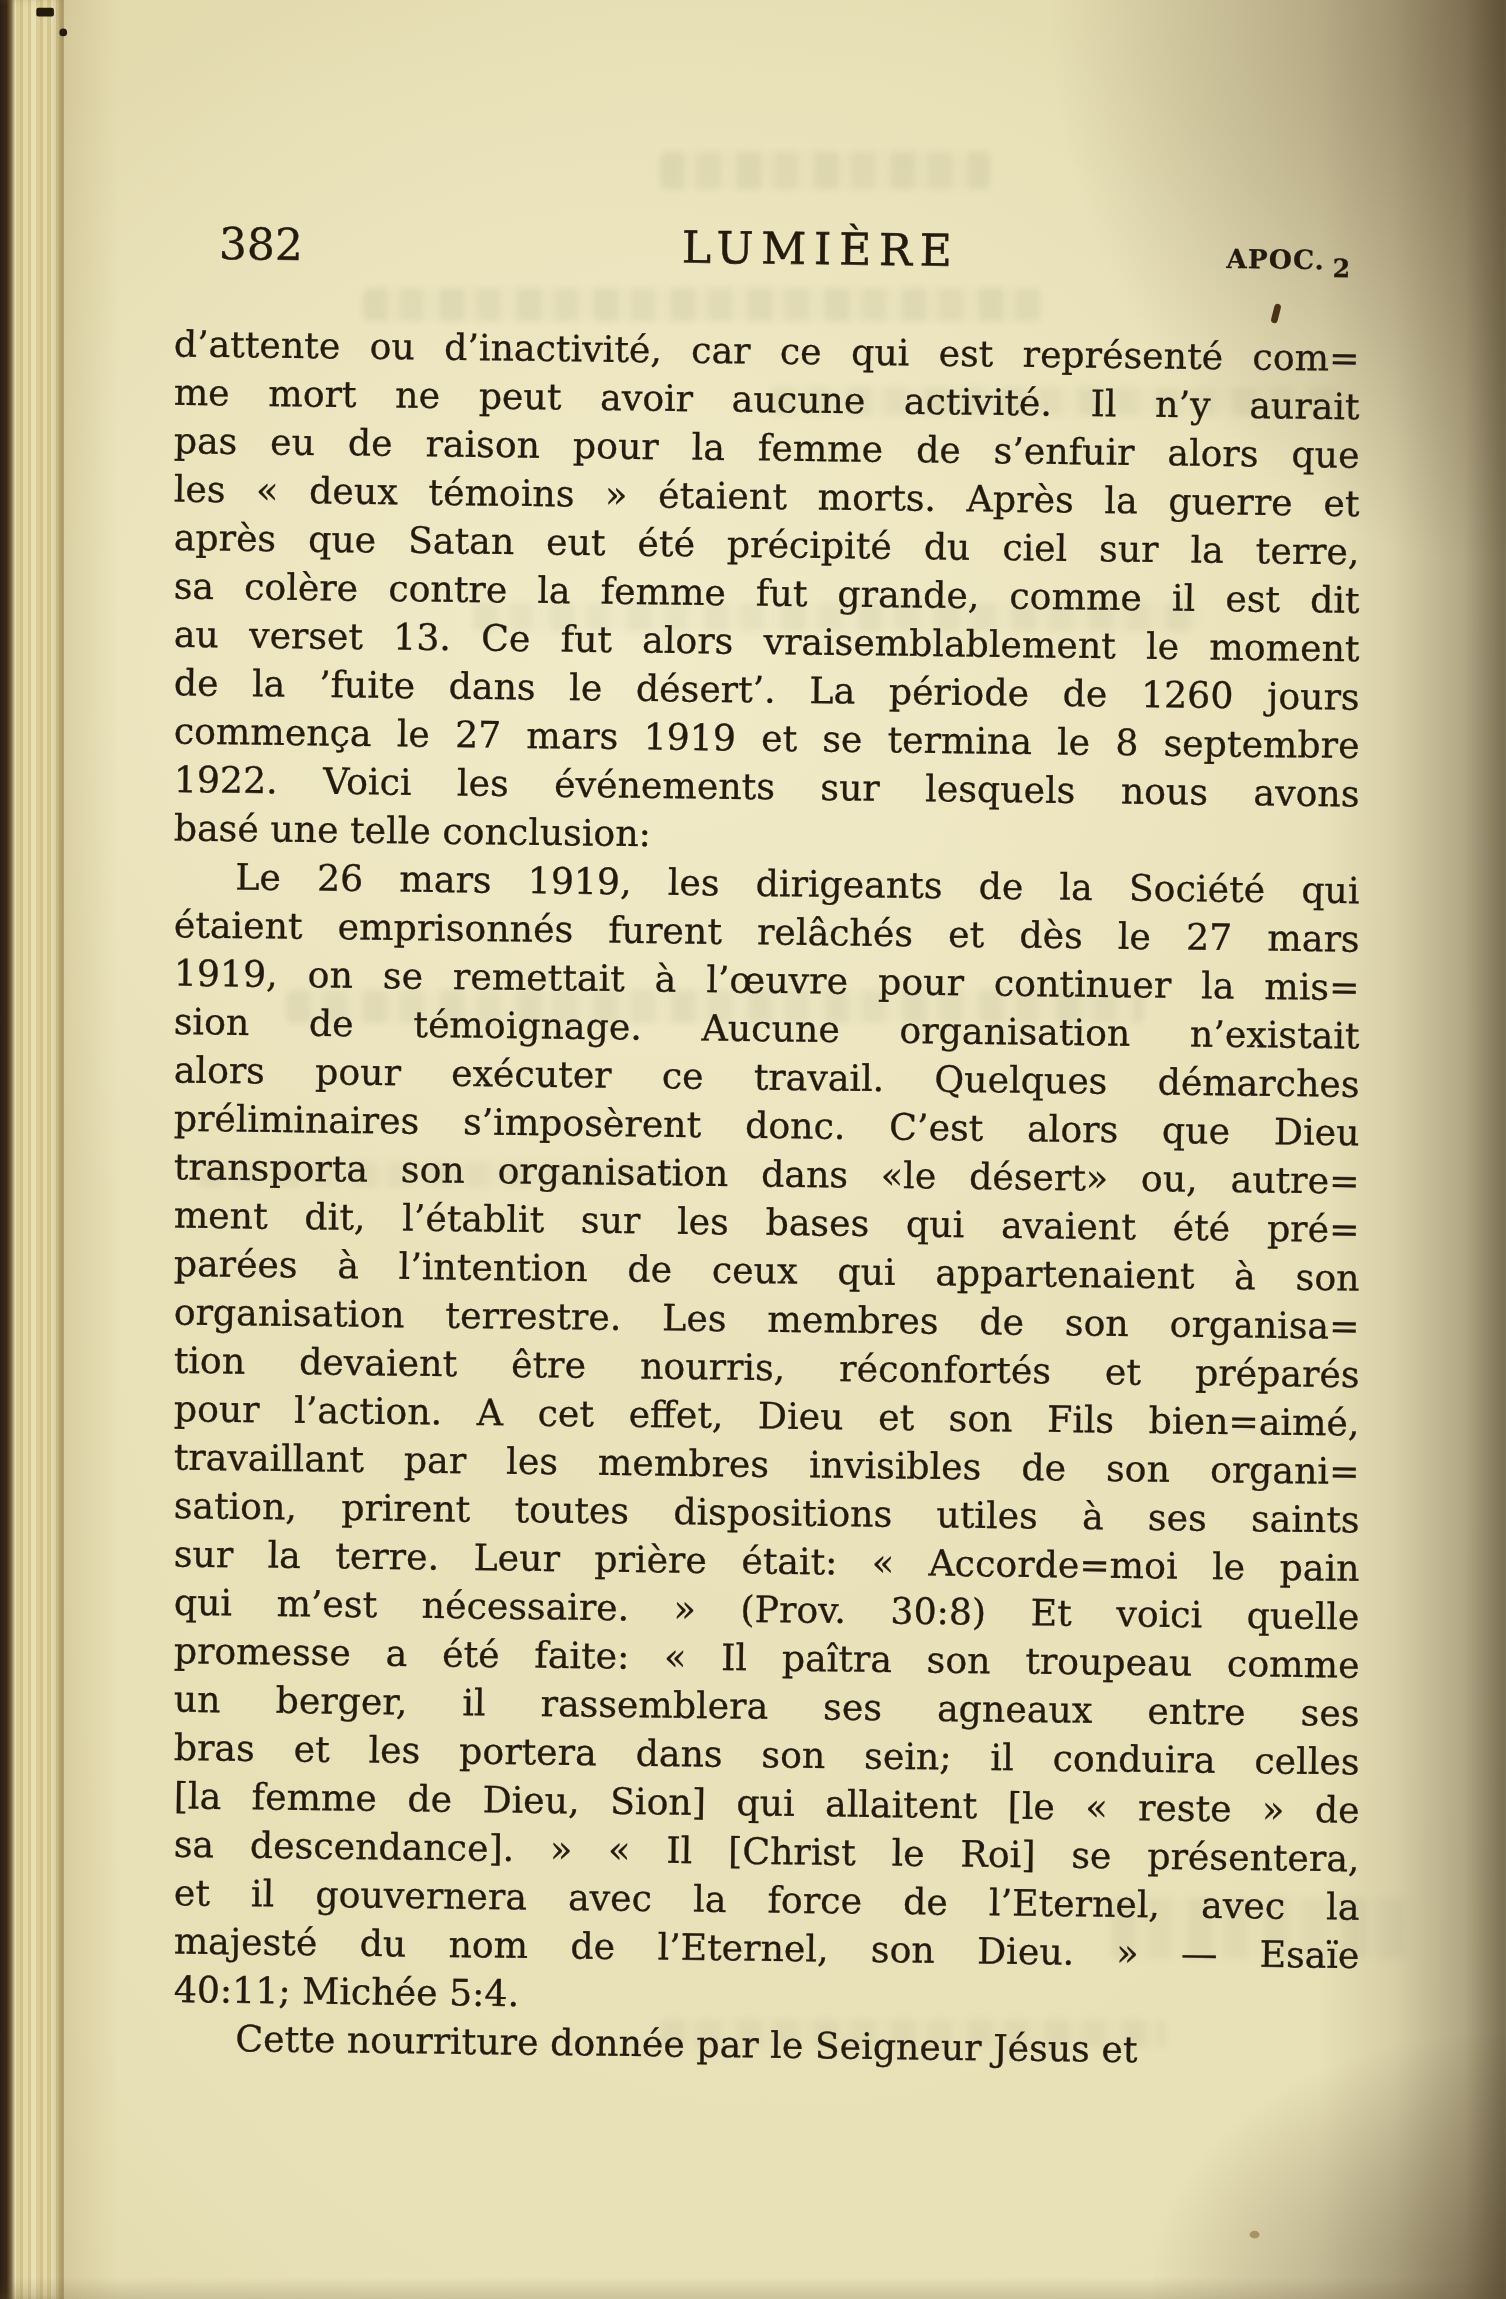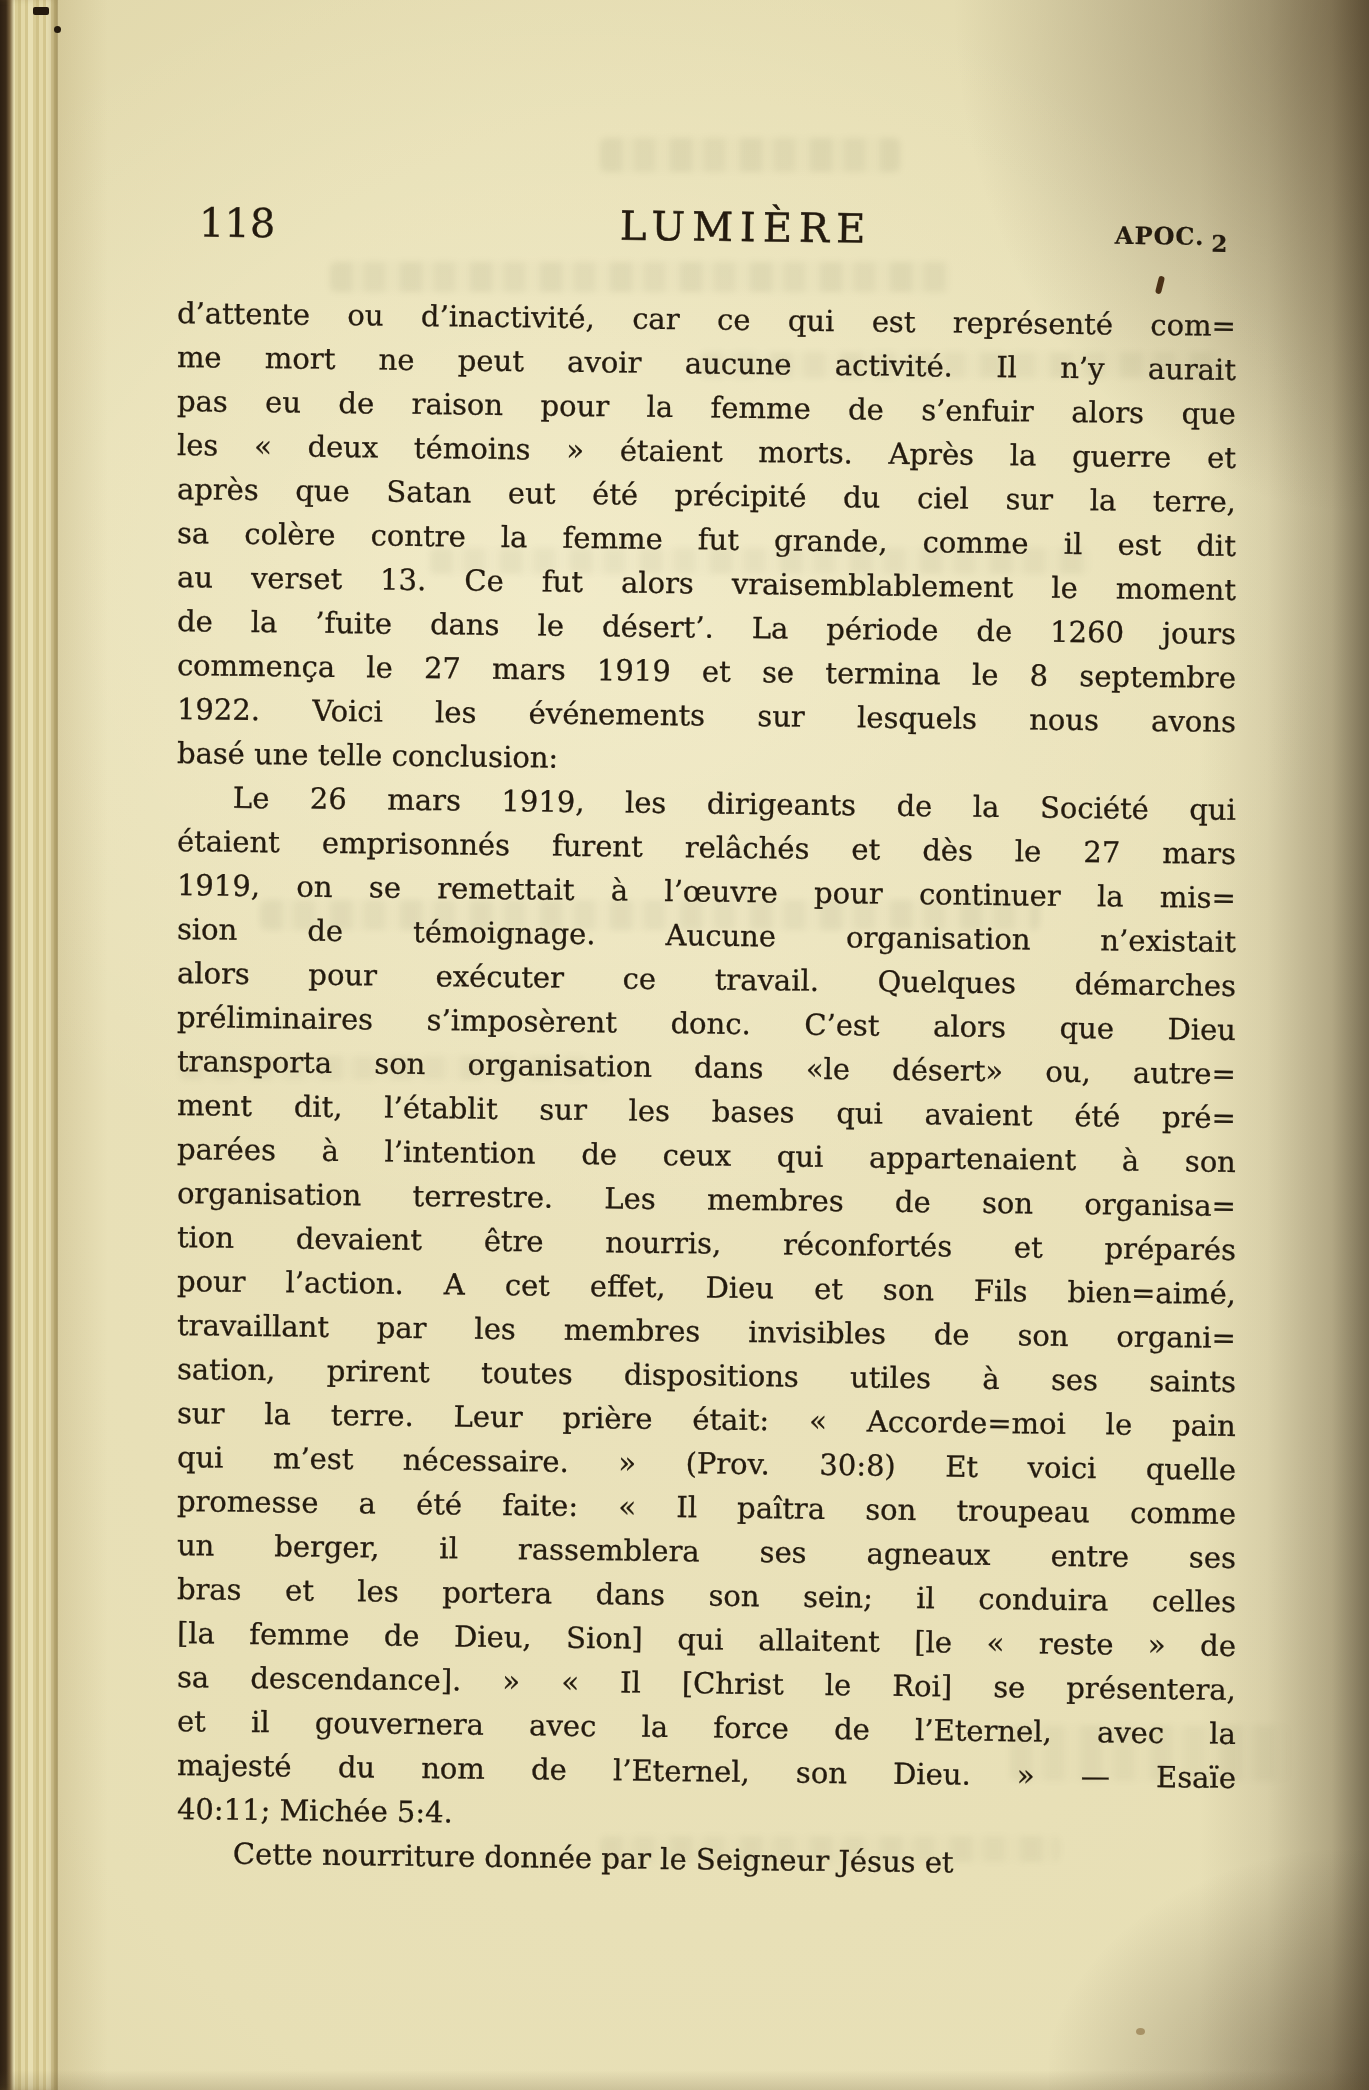--- a/index.html
+++ b/index.html
@@ -73,21 +73,21 @@
   .header{position:relative;height:42px;transform:rotate(0.7deg);transform-origin:0 50%;}
   .pagenum{position:absolute;left:41px;top:2px;font-size:40px;line-height:40px;}
   .title{
     position:absolute;left:462px;top:0;font-size:40px;line-height:40px;
     letter-spacing:7px;-webkit-text-stroke:0.5px #241b0f;
   }
   .ref{position:absolute;left:957px;top:12px;font-size:24px;line-height:24px;
     font-weight:bold;letter-spacing:1px;-webkit-text-stroke:0.2px #241b0f;}
   .refnum{display:inline-block;transform:translateY(7px);font-size:23px;margin-left:7px;}
 
-  .body{margin-top:49px;font-size:29px;margin-left:19px;}
+  .body{margin-top:49px;font-size:33px;}
   .line{
     height:44px;line-height:44px;
     text-align:justify;text-align-last:justify;
     transform:rotate(0.7deg);transform-origin:0 50%;
   }
   .line.last{text-align-last:left;}
   .line.indent{text-indent:56px;}
 </style>
 </head>
 <body>
@@ -111,21 +111,21 @@
   <div class="ghost" style="left:1010px;top:1725px;width:280px;height:56px;opacity:.35;"></div>
   <div class="ghost" style="left:600px;top:1836px;width:460px;height:26px;opacity:.35;"></div>
 
   <div class="speck" style="left:33px;top:7px;width:16px;height:8px;border-radius:2px;"></div>
   <div class="speck" style="left:54px;top:26px;width:7px;height:7px;border-radius:50%;"></div>
   <div class="speck" style="left:1157px;top:276px;width:6px;height:18px;border-radius:3px;transform:rotate(14deg);background:#4a3117;"></div>
   <div class="speck" style="left:1136px;top:2028px;width:9px;height:7px;border-radius:50%;background:#8a6c3e;opacity:.6;"></div>
 
   <div class="content">
     <div class="header">
-      <span class="pagenum">118</span>
+      <span class="pagenum">382</span>
       <span class="title">LUMIÈRE</span>
       <span class="ref"><span>APOC.</span><span class="refnum">2</span></span>
     </div>
     <div class="body">
         <div class="line">d’attente ou d’inactivité, car ce qui est représenté com=</div>
         <div class="line">me mort ne peut avoir aucune activité. Il n’y aurait</div>
         <div class="line">pas eu de raison pour la femme de s’enfuir alors que</div>
         <div class="line">les « deux témoins » étaient morts. Après la guerre et</div>
         <div class="line">après que Satan eut été précipité du ciel sur la terre,</div>
         <div class="line">sa colère contre la femme fut grande, comme il est dit</div>

